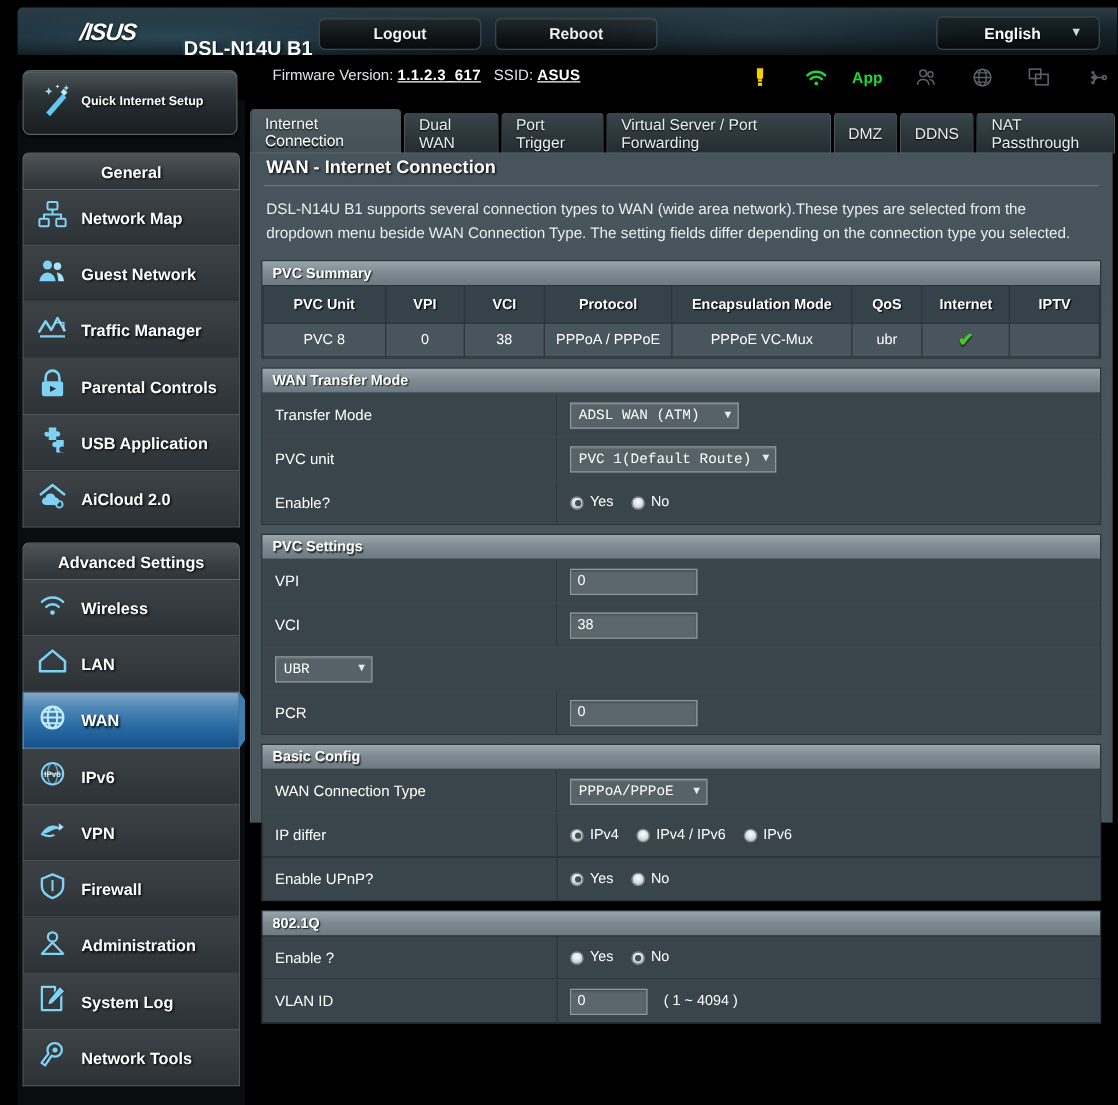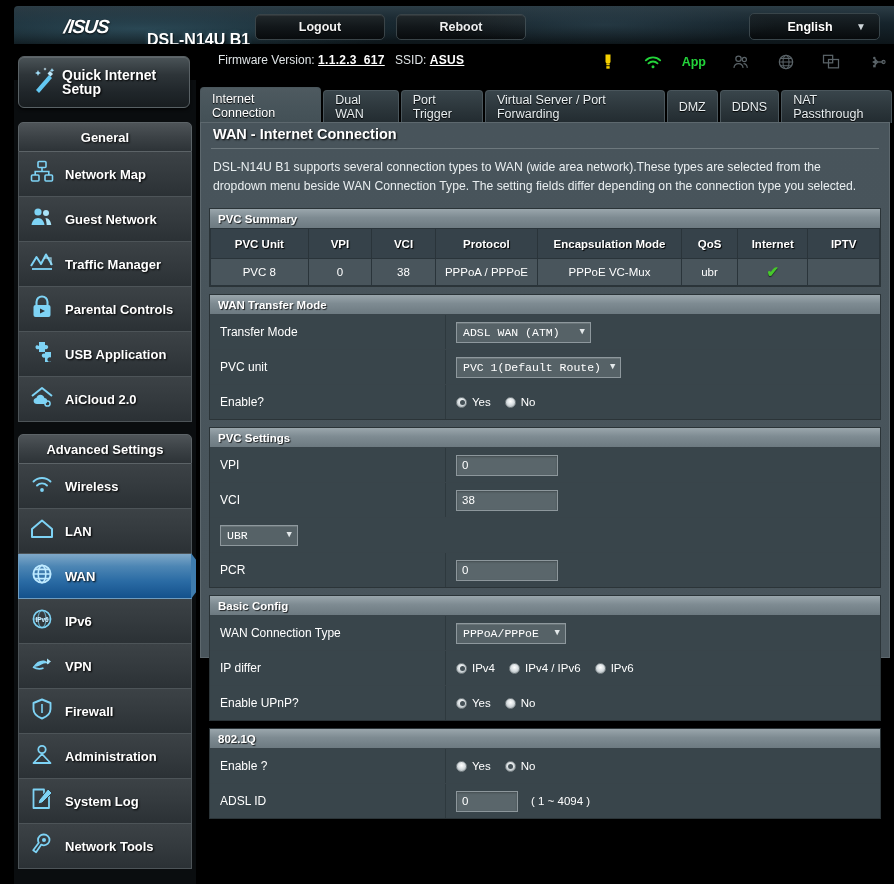--- a/index.html
+++ b/index.html
@@ -83,21 +83,21 @@
     background:#0a0d0f;
   }
   .qis{
     position:absolute; left:4px; top:-24px; width:172px; height:52px;
     background: linear-gradient(180deg,#4b5458 0%,#2e3539 35%,#20262a 70%,#181d20 100%);
     border:1px solid #596165; border-radius:6px;
     display:flex; align-items:center; cursor:pointer;
     box-shadow: inset 0 1px 0 rgba(255,255,255,.12), 0 2px 3px rgba(0,0,0,.6);
   }
   .qis .wand{ width:40px; margin-left:6px; text-align:center; }
-  .qis .qtxt{ color:#fff; font-size:14px; font-weight:bold; line-height:14px; text-shadow:1px 1px 2px #000; }
+  .qis .qtxt{ color:#fff; font-size:10px; font-weight:bold; line-height:14px; text-shadow:1px 1px 2px #000; }
 
   .grouphdr{
     margin:0 4px; height:30px;
     background: linear-gradient(180deg,#4e5458 0%,#3c4246 50%,#2d3337 100%);
     border:1px solid #5c6367; border-top-left-radius:5px; border-top-right-radius:5px;
     display:flex; align-items:center; justify-content:center;
     color:#fff; font-size:13px; font-weight:bold; text-shadow:1px 1px 2px #000;
   }
   .navitem{
     position:relative; margin:0 4px; height:45px;
@@ -621,21 +621,21 @@
           <div class="fld">
             <span class="radio-group">
               <span class="rb"></span>
               <span class="rlabel">Yes</span>
               <span class="rb on"></span>
               <span class="rlabel">No</span>
             </span>
           </div>
         </div>
         <div class="row">
-          <div class="lbl">ADSL ID</div>
+          <div class="lbl">VLAN ID</div>
           <div class="fld">
             <input class="inp w-sm" type="text" value="0" style="">
             <span class="hintTxt">( 1 ~ 4094 )</span>
           </div>
         </div>
       </div>
 
     </div>
   </div>
 </div>

